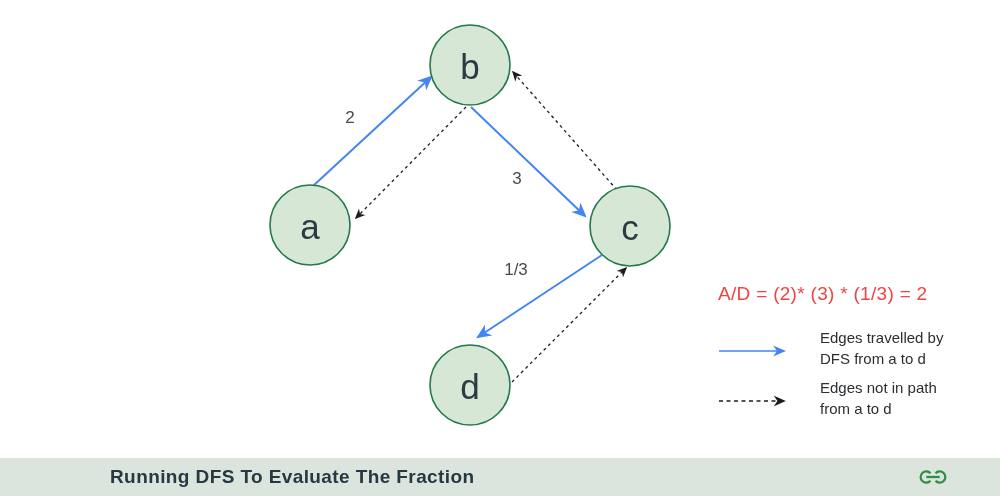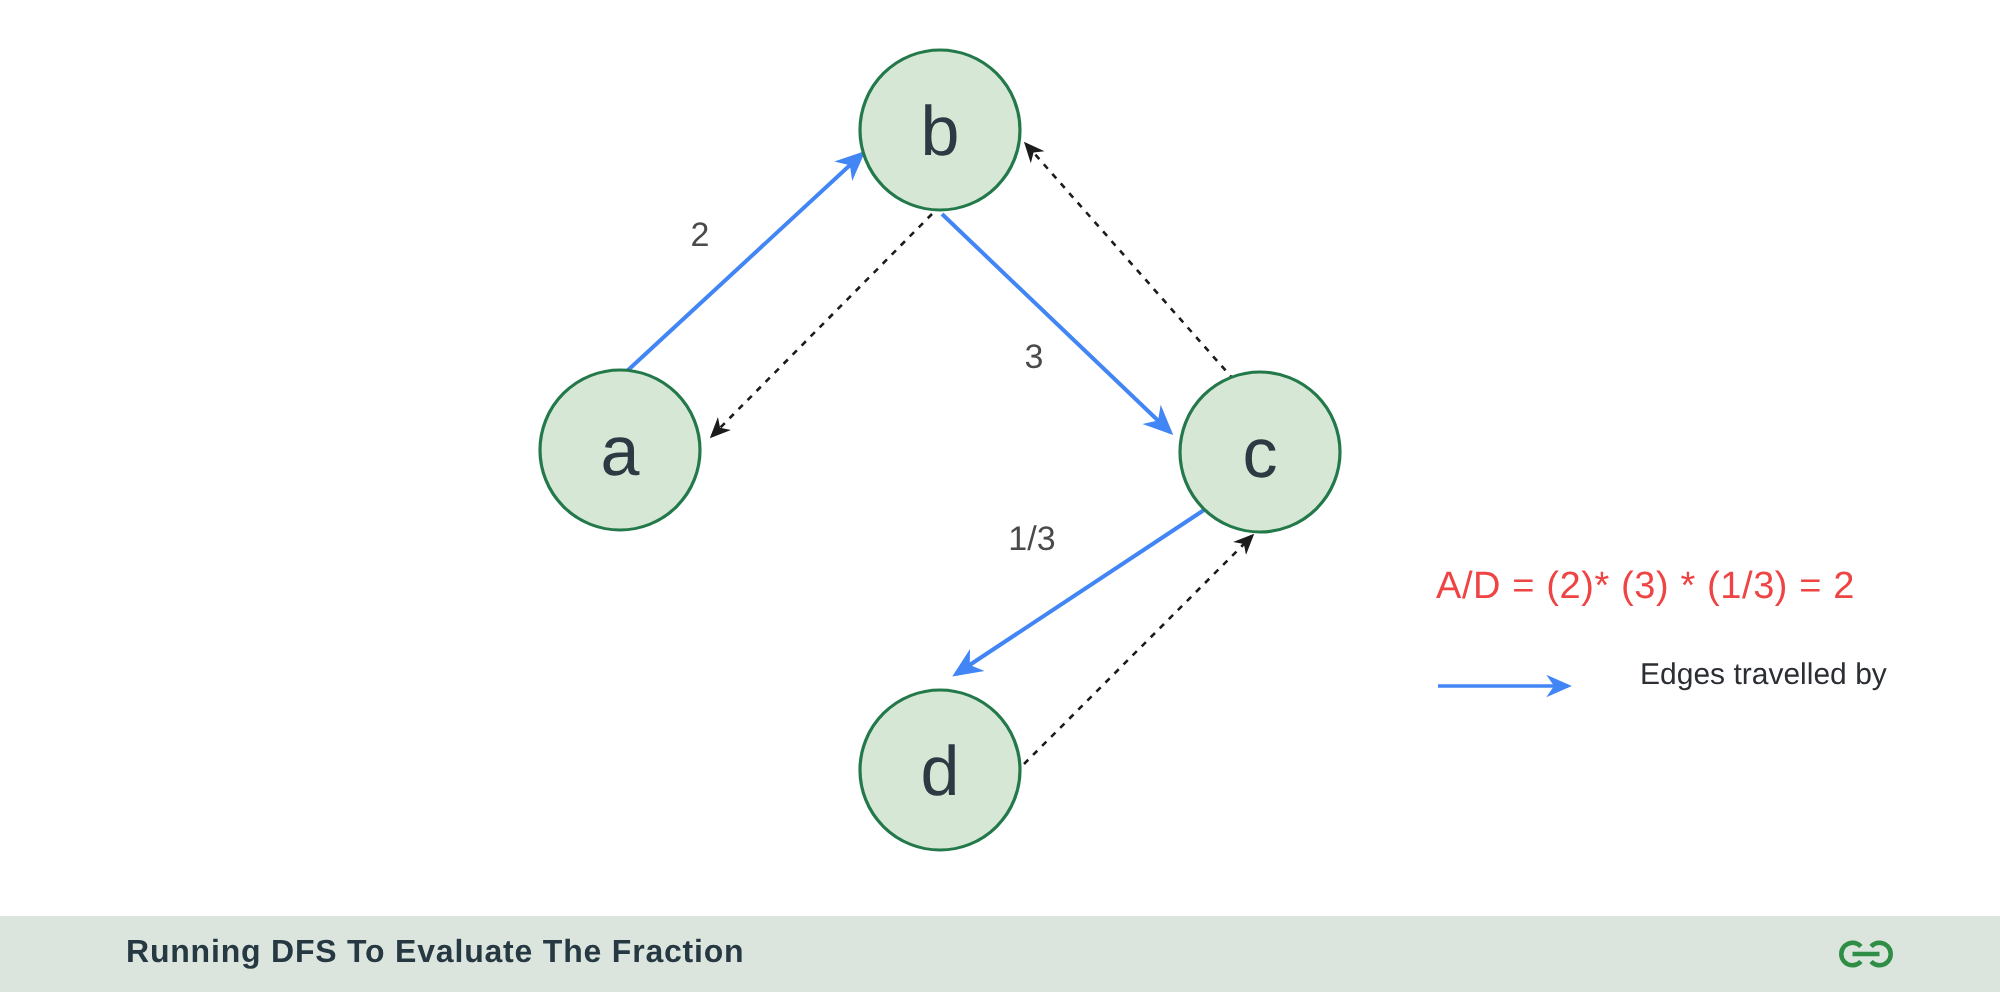--- a/index.html
+++ b/index.html
@@ -25,35 +25,35 @@
     fill: #4a4a4a; font-size: 17px; text-anchor: middle;
     font-family: "Liberation Sans", "DejaVu Sans", sans-serif;
   }
 
   
   .formula {
     position: absolute; left: 718px; top: 283px;
     font-size: 19px; font-weight: 500; letter-spacing: .3px;
     color: #ef4444; white-space: nowrap;
   }
-  .legend-row { position: absolute; display: flex; align-items: flex-end; }
+  .legend-row { position: absolute; display: flex; align-items: center; }
   .legend-row .marker { flex: 0 0 auto; margin-top: 4px; }
   .legend-text { margin-left: 26px; font-size: 15px; line-height: 1.38; color: #2b2f33; }
   .legend-row.r1 { left: 718px; top: 328px; }
   .legend-row.r2 { left: 718px; top: 378px; }
 
   
   .footer {
     position: absolute; left: 0; top: 458px; width: 1000px; height: 38px;
     background: #dce5dd; display: flex; align-items: center;
     box-sizing: border-box; padding: 0 52px 0 63px;
   }
   .footer-title {
-    flex: 1 1 auto; font-size: 16px; font-weight: 600;
-    color: #263842; letter-spacing: .4px;
+    flex: 1 1 auto; font-size: 19px; font-weight: 600;
+    color: #263842; letter-spacing: .4px; margin-left: 47px;
   }
   .footer-logo { flex: 0 0 auto; display: block; }
 </style>
 </head>
 <body>
 
 <div class="stage">
 
   <svg class="graph" width="1000" height="458" viewBox="0 0 1000 458">
     <defs>
@@ -102,23 +102,33 @@
   </svg>
 
   <div class="formula">A/D = (2)* (3) * (1/3) = 2</div>
 
   <div class="legend-row r1">
     <svg class="marker" width="76" height="12" viewBox="0 0 76 12">
       <line x1="1" y1="6" x2="66" y2="6" stroke="#4285f4" stroke-width="1.7" marker-end="url(#arrow-blue)"></line>
     </svg>
     <div class="legend-text">
       <div>Edges travelled by</div>
+      <div>DFS from a to d</div>
     </div>
   </div>
 
+  <div class="legend-row r2">
+    <svg class="marker" width="76" height="12" viewBox="0 0 76 12">
+      <line x1="1" y1="6" x2="66" y2="6" stroke="#1c1c1c" stroke-width="1.5" stroke-dasharray="4 3.5" marker-end="url(#arrow-black)"></line>
+    </svg>
+    <div class="legend-text">
+      <div>Edges not in path</div>
+      <div>from a to d</div>
+    </div>
+  </div>
 
   <div class="footer">
     <div class="footer-title">Running DFS To Evaluate The Fraction</div>
     <svg class="footer-logo" width="30" height="22" viewBox="0 0 40 22">
       <g stroke="#2f8d46" stroke-width="3" fill="none">
         <path d="M 16.6,6 A 7.5,7.5 0 1 0 16.6,16"></path>
         <path d="M 23.4,6 A 7.5,7.5 0 1 1 23.4,16"></path>
         <line x1="11" y1="11" x2="29" y2="11"></line>
       </g>
     </svg>

